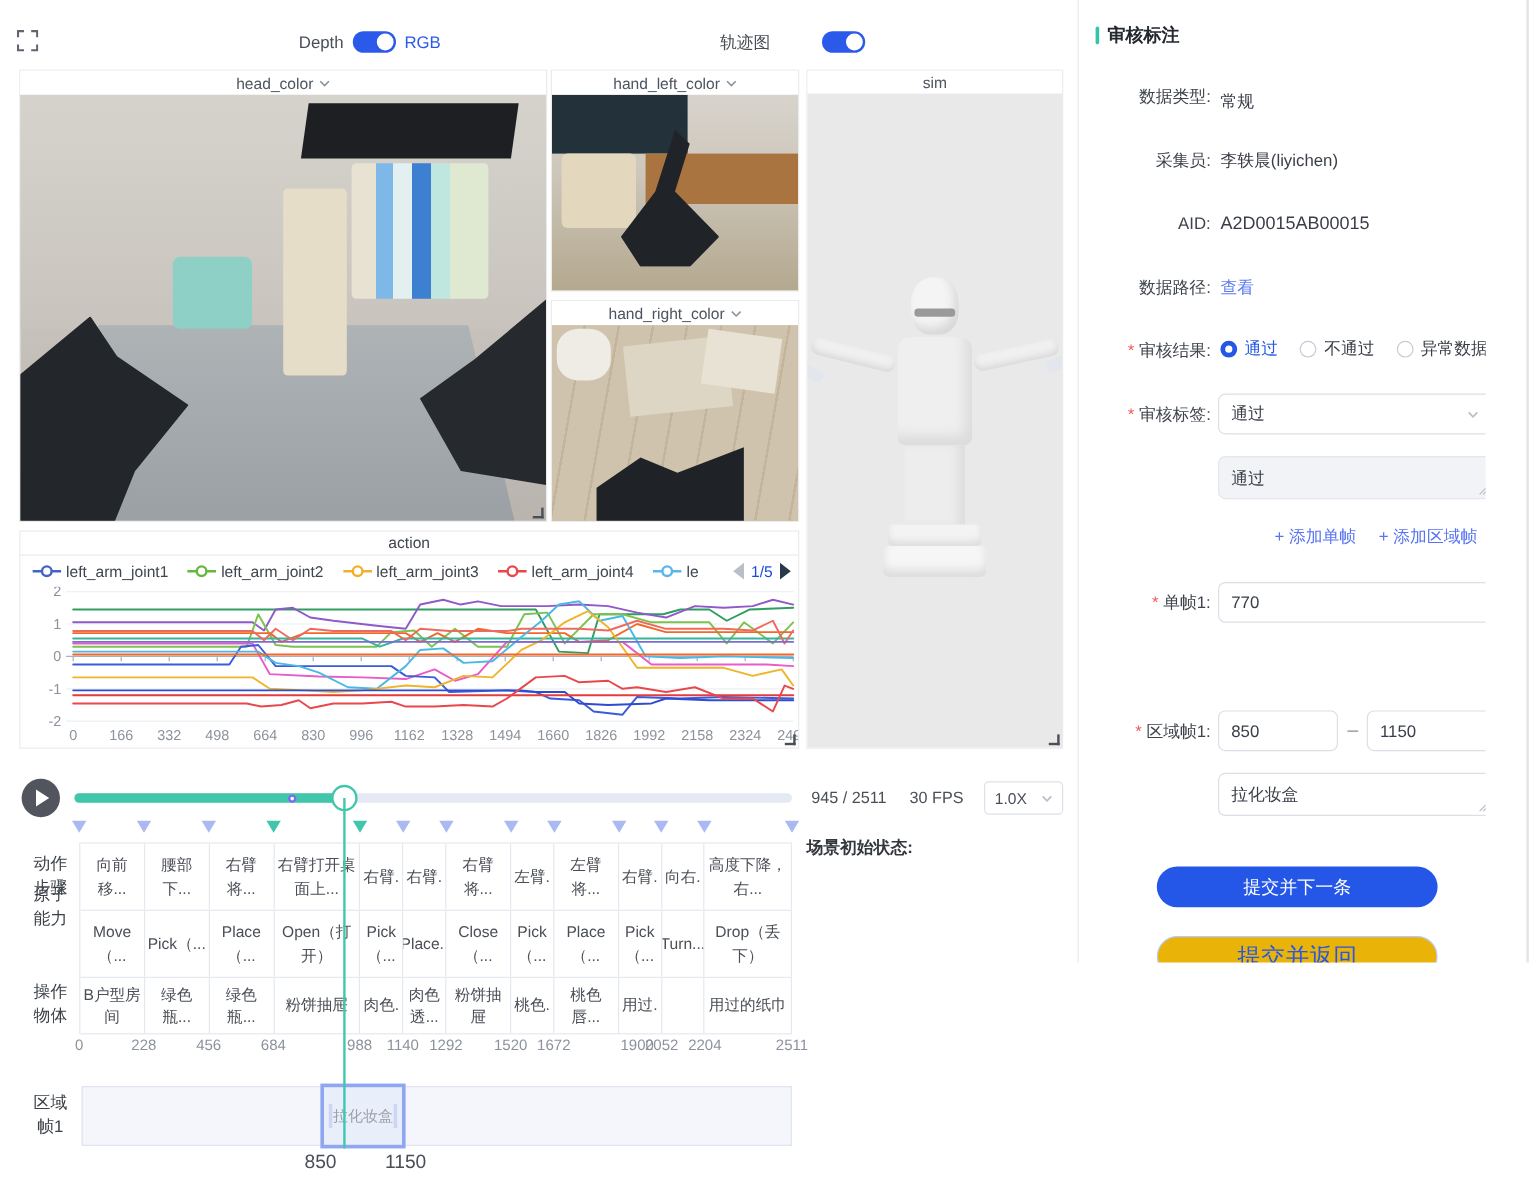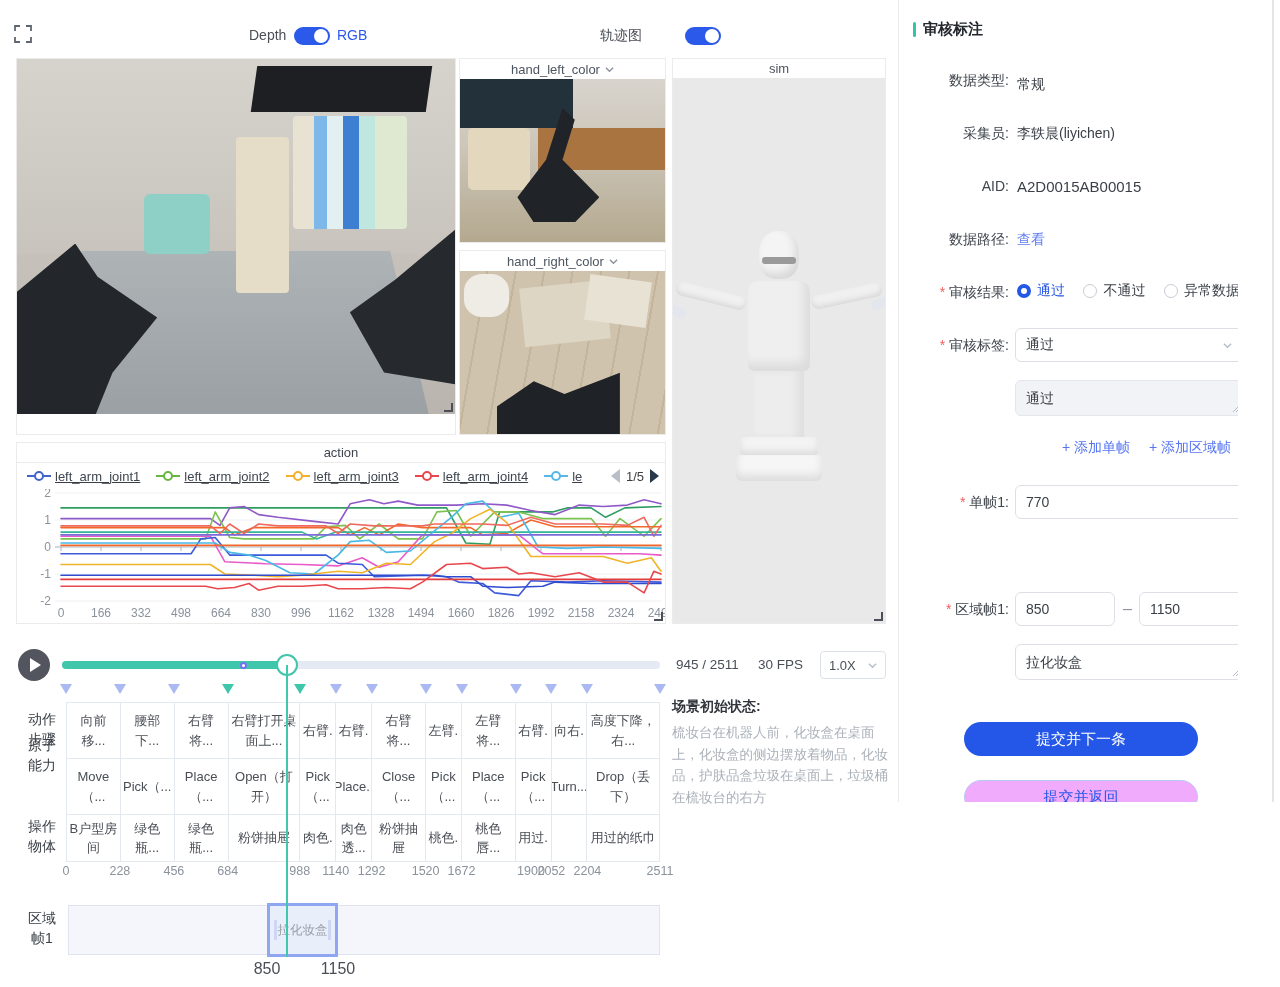--- a/index.html
+++ b/index.html
@@ -53,23 +53,23 @@
   .robot .armR{position:absolute;right:-4px;top:58px;width:72px;height:14px;border-radius:7px;background:#f0f0f0;box-shadow:inset 0 -3px 5px #d9d9d9;transform:rotate(-12deg);}
   .robot .handL{position:absolute;left:-18px;top:74px;width:26px;height:10px;border-radius:4px;background:#e4e6ee;transform:rotate(24deg);}
   .robot .handR{position:absolute;right:-18px;top:66px;width:26px;height:10px;border-radius:4px;background:#e4e6ee;transform:rotate(-20deg);}
   .robot .column{position:absolute;left:50%;top:138px;transform:translateX(-50%);width:50px;height:70px;background:#ededed;box-shadow:inset -6px 0 8px #dedede;}
   .robot .base1{position:absolute;left:50%;top:206px;transform:translateX(-50%);width:78px;height:18px;border-radius:4px;background:#f3f3f3;box-shadow:inset 0 -4px 6px #ddd;}
   .robot .base2{position:absolute;left:50%;top:224px;transform:translateX(-50%);width:86px;height:26px;border-radius:5px;background:#f6f6f6;box-shadow:inset 0 -6px 8px #ddd;}
 
   
   #action-panel{left:16px;top:442px;width:650px;height:182px;border:1px solid #ebebeb;background:#fff;}
   #action-title{height:20px;border-bottom:1px solid #ebebeb;text-align:center;font-size:13px;color:#3f4650;line-height:20px;}
-  #legend-row{position:relative;height:26px;display:flex;align-items:center;padding-left:10px;gap:16px;text-decoration:underline;}
+  #legend-row{position:relative;height:26px;display:flex;align-items:center;padding-left:10px;gap:16px;}
   .legend-item{display:flex;align-items:center;gap:4px;font-size:13px;color:#3f4650;cursor:pointer;}
-  #pager{position:absolute;right:6px;top:0;height:26px;display:flex;align-items:center;gap:6px;font-size:13px;color:#404040;}
+  #pager{position:absolute;right:6px;top:0;height:26px;display:flex;align-items:center;gap:6px;font-size:13px;color:#1d4ed8;}
   .tri-left{width:0;height:0;border-top:7px solid transparent;border-bottom:7px solid transparent;border-right:9px solid #b9bec7;cursor:pointer;}
   .tri-right{width:0;height:0;border-top:7px solid transparent;border-bottom:7px solid transparent;border-left:9px solid #27394b;cursor:pointer;}
 
   
   #play-btn{left:18px;top:649px;width:32px;height:32px;border-radius:50%;background:#52555e;cursor:pointer;}
   #play-btn .pt{position:absolute;left:12px;top:9px;width:0;height:0;border-top:7px solid transparent;border-bottom:7px solid transparent;border-left:11px solid #fff;}
   #slider-track{left:62px;top:661px;width:598px;height:8px;border-radius:4px;background:#e4e9f4;cursor:pointer;}
   #slider-fill{left:62px;top:661px;height:8px;border-radius:4px 0 0 4px;background:#3fc6ab;}
   #slider-dot{top:662px;width:7px;height:7px;border-radius:50%;background:#fff;border:2px solid #7a6ff0;}
   #slider-handle{top:654px;width:22px;height:22px;border-radius:50%;background:#fff;border:2px solid #3fc6ab;cursor:grab;}
@@ -110,40 +110,46 @@
   .radio .circ{width:14px;height:14px;border-radius:50%;border:1px solid #c6cbd4;background:#fff;}
   .radio.sel .circ{border:4.5px solid #2457e5;}
   .radio.sel{color:#2457e5;}
   .select-box{position:absolute;left:116px;width:228px;height:34px;border:1px solid #dcdfe6;border-radius:6px;background:#fff;display:flex;align-items:center;justify-content:space-between;padding:0 10px;font-size:14px;color:#3a3f47;cursor:pointer;}
   .ta{position:absolute;left:116px;width:228px;height:36px;border:1px solid #dcdfe6;border-radius:6px;background:#fff;font-size:14px;color:#3a3f47;padding:8px 10px;line-height:1.3;}
   .ta.gray{background:#f1f3f6;border-color:#e3e6ec;}
   .ta .rz{position:absolute;right:2px;bottom:2px;width:8px;height:8px;}
   .inp{position:absolute;height:34px;border:1px solid #dcdfe6;border-radius:6px;background:#fff;font-size:14px;color:#3a3f47;display:flex;align-items:center;padding:0 10px;}
   .trash{position:absolute;left:356px;width:15px;height:16px;cursor:pointer;}
   .btn-primary{position:absolute;left:65px;width:234px;height:34px;border-radius:17px;background:#2456e8;color:#fff;font-size:15px;display:flex;align-items:center;justify-content:center;cursor:pointer;}
-  .btn-secondary{position:absolute;left:65px;width:234px;height:34px;border-radius:17px;background:#f0abfc;border:1px solid #b9c9f5;color:#2456e8;font-size:15px;display:flex;align-items:center;justify-content:center;cursor:pointer;}
+  .btn-secondary{position:absolute;left:65px;width:234px;height:34px;border-radius:17px;background:#eab308;border:1px solid #b9c9f5;color:#2456e8;font-size:20px;display:flex;align-items:center;justify-content:center;cursor:pointer;}
   .addlink{font-size:14px;color:#5674f2;cursor:pointer;}
 </style>
 </head>
 <body>
 
 <div id="app">
 
   
   <svg class="abs" style="left:14px;top:25px" width="18" height="18" viewBox="0 0 18 18">
     <path d="M1 6 V1 H6 M12 1 H17 V6 M17 12 V17 H12 M6 17 H1 V12" fill="none" stroke="#5f6671" stroke-width="1.8"></path>
   </svg>
   <span class="abs tog-label" style="left:249px;top:27px">Depth</span>
   <span class="abs toggle" style="left:294px;top:26px"><span class="knob"></span></span>
   <span class="abs tog-label blue" style="left:337px;top:27px">RGB</span>
   <span class="abs tog-label" style="left:600px;top:27px">轨迹图</span>
   <span class="abs toggle" style="left:645px;top:26px"><span class="knob"></span></span>
 
   
   <div class="tile" style="left:16px;top:58px;width:440px;height:377px">
+    <div class="tile-head">
+      <span>head_color</span>
+      <svg class="chev" viewBox="0 0 10 10">
+          <polyline points="1,3 5,7 9,3" fill="none" stroke="#8b929c" stroke-width="1.5"></polyline>
+        </svg>
+    </div>
     <div class="cam-body scene-head" style="height:355px">
       <div class="wallshadow"></div>
         <div class="darktop"></div>
         <div class="table"></div>
       <div class="tealbox"></div>
         <div class="caddy"></div>
         <div class="bottles"></div>
       <div class="armL"></div>
         <div class="armR"></div>
       <div class="corner-resize"></div>
@@ -418,21 +424,20 @@
     <span class="region-handle" style="right:4px"></span>
   </div>
   <span class="big-num" id="region-start-num" style="top: 960px; left: 267.075px;">850</span>
   <span class="big-num" id="region-end-num" style="top: 960px; left: 338.043px;">1150</span>
 
   <div class="abs" id="playhead" style="left: 286.054px; top: 665px; height: 292px;"></div>
 
   
   <div class="abs" id="scene-block">
     <div id="scene-title">场景初始状态:</div>
-    <div id="scene-desc">梳妆台在机器人前，化妆盒在桌面上，化妆盒的侧边摆放着物品，化妆品，护肤品盒垃圾在桌面上，垃圾桶在梳妆台的右方</div>
   </div>
 
   
   <div class="abs" id="right-panel">
     <div class="rp" id="rp-title-bar"></div>
     <div class="rp" id="rp-title">审核标注</div>
 
     <span class="rp-label" style="top:72px">数据类型:</span>
     <span class="rp-value" style="top:76px">常规</span>
     <span class="rp-label" style="top:125px">采集员:</span>

